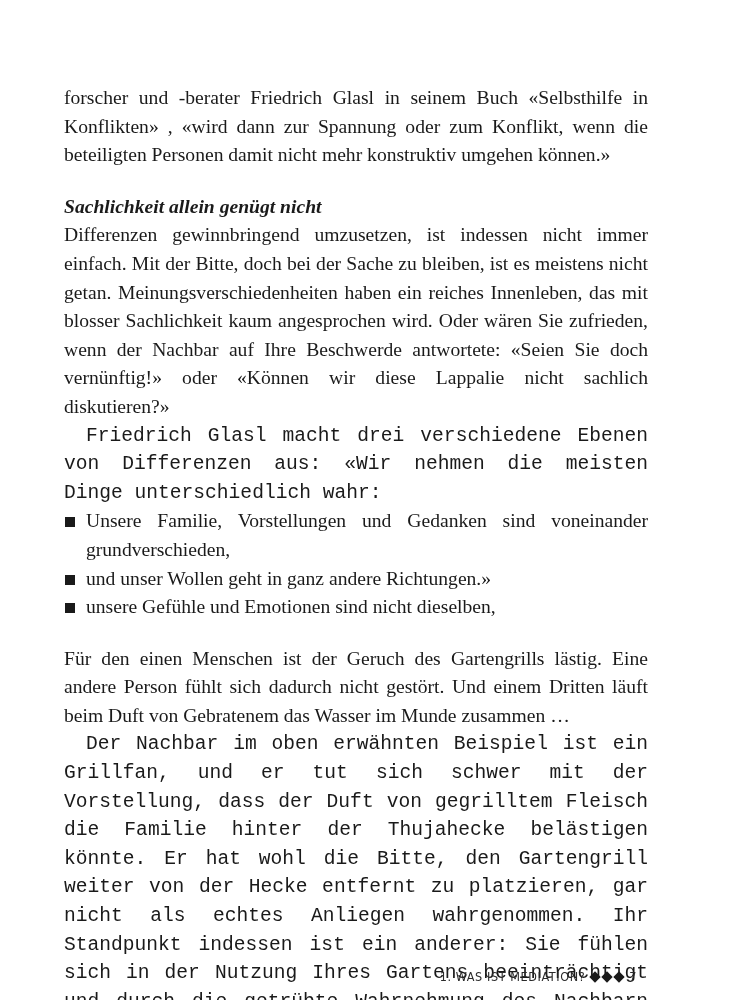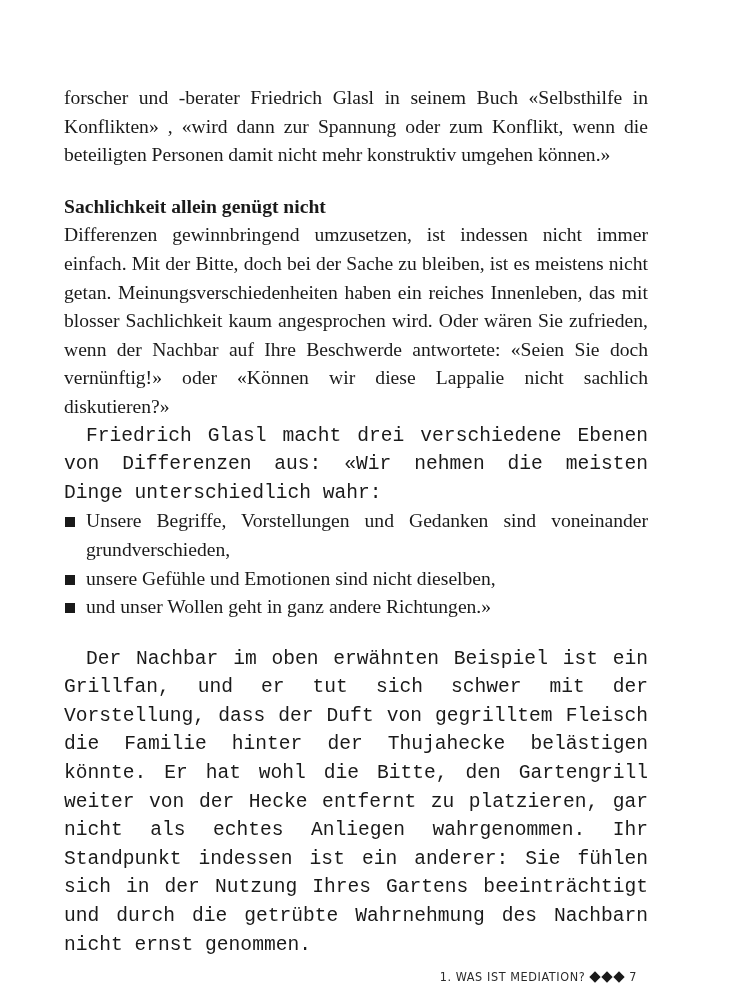--- a/index.html
+++ b/index.html
@@ -33,20 +33,21 @@
     }
     .para.last-left {
       text-align-last: left;
     }
     .heading {
       margin: 0;
       font-weight: bold;
       font-size: 19.6px;
       line-height: 28.6px;
       text-align: left;
+      font-style: italic;
     }
     .gap {
       height: 23px;
     }
     ul.bullets {
       list-style: none;
       margin: 0;
       padding: 0;
     }
     ul.bullets li {
@@ -97,34 +98,35 @@
 
   <h3 class="heading">Sachlichkeit allein genügt nicht</h3>
 
   <p class="para last-left">Differenzen gewinnbringend umzusetzen, ist indessen nicht immer einfach. Mit der Bitte, doch bei der Sache zu bleiben, ist es meistens nicht getan. Meinungsverschiedenheiten haben ein reiches Innen­leben, das mit blosser Sachlichkeit kaum angesprochen wird. Oder wären Sie zufrieden, wenn der Nachbar auf Ihre Beschwerde antwor­tete: «Seien Sie doch vernünftig!» oder «Können wir diese Lappalie nicht sachlich diskutieren?»</p>
 
   <p class="para indent last-left">Friedrich Glasl macht drei verschiedene Ebenen von Differenzen aus: «Wir nehmen die meisten Dinge unterschiedlich wahr:</p>
 
   <ul class="bullets">
     <li style="text-align-last:left;">
       <span class="bullet"></span>
-      <span>Unsere Begriffe, Vorstellungen und Gedanken sind voneinander grundverschieden,</span>
+      <span>Unsere Familie, Vorstellungen und Gedanken sind voneinander grundverschieden,</span>
+    </li>
+    <li style="text-align-last:left;">
+      <span class="bullet"></span>
+      <span>und unser Wollen geht in ganz andere Richtungen.»</span>
     </li>
     <li style="text-align-last:left;">
       <span class="bullet"></span>
       <span>unsere Gefühle und Emotionen sind nicht dieselben,</span>
     </li>
-    <li style="text-align-last:left;">
-      <span class="bullet"></span>
-      <span>und unser Wollen geht in ganz andere Richtungen.»</span>
-    </li>
   </ul>
 
   <div class="gap"></div>
 
+  <p class="para last-left">Für den einen Menschen ist der Geruch des Gartengrills lästig. Eine andere Person fühlt sich dadurch nicht gestört. Und einem Dritten läuft beim Duft von Gebratenem das Wasser im Munde zusammen …</p>
 
   <p class="para indent last-left">Der Nachbar im oben erwähnten Beispiel ist ein Grillfan, und er tut sich schwer mit der Vorstellung, dass der Duft von gegrilltem Fleisch die Familie hinter der Thujahecke belästigen könnte. Er hat wohl die Bitte, den Gartengrill weiter von der Hecke entfernt zu platzieren, gar nicht als echtes Anliegen wahrgenommen. Ihr Standpunkt indessen ist ein anderer: Sie fühlen sich in der Nutzung Ihres Gartens beein­trächtigt und durch die getrübte Wahrnehmung des Nachbarn nicht ernst genommen.</p>
 
 </div>
 
 <div class="footer">
   <span>1. WAS IST MEDIATION?</span>
   <span class="diamonds">
     <span class="diamond"></span>
     <span class="diamond"></span>

